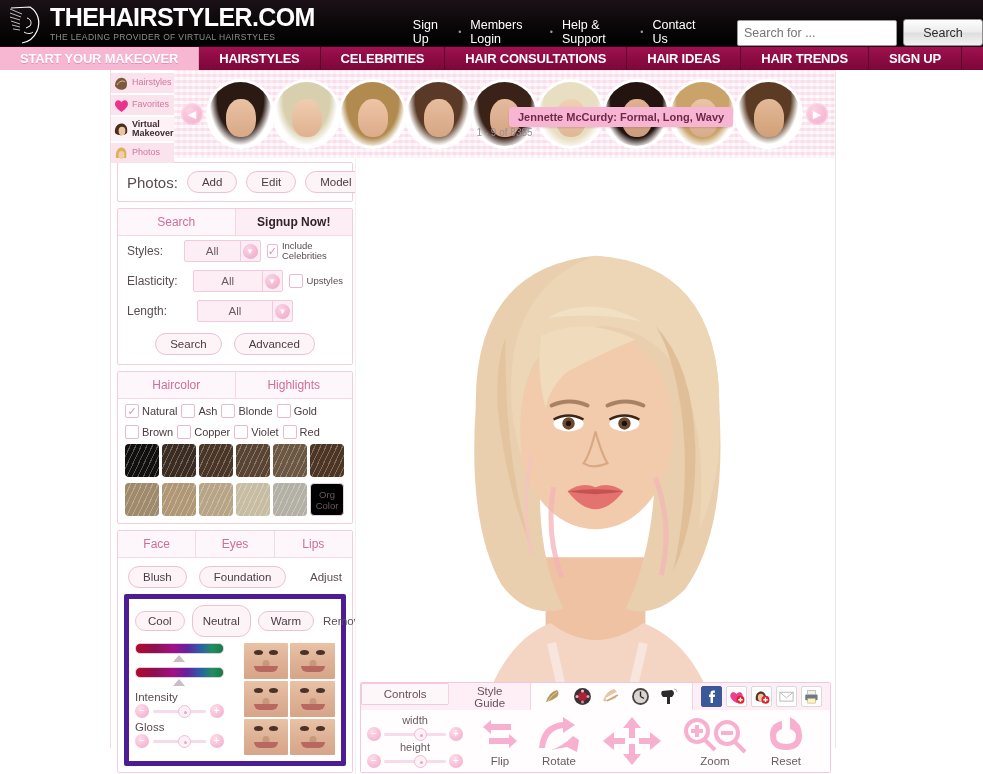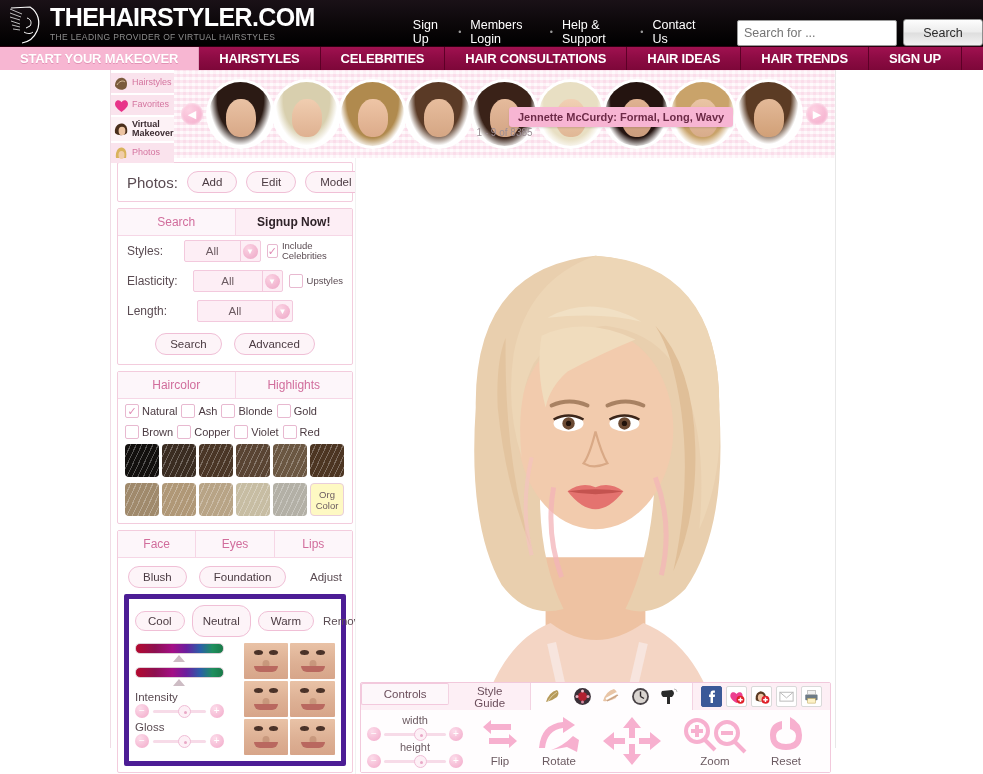--- a/index.html
+++ b/index.html
@@ -190,21 +190,21 @@
   
   .colorchecks { display: flex; align-items: center; gap: 4px; padding: 5px 7px 2px; }
   .colorchecks .cc { display: flex; align-items: center; gap: 3px; }
   .cc-label { font-size: 11px; color: #4b3b42; }
   .swatches { display: flex; gap: 3px; padding: 3px 7px; }
   .sw {
     width: 34px; height: 33px; border-radius: 4px; flex: none;
     background-image: repeating-linear-gradient(115deg, rgba(255,255,255,.28) 0 1px, rgba(0,0,0,0) 1px 5px);
   }
   .sw.org {
-    background: #fef9c3; border: 1px solid #e9cedb;
+    background: #000000; border: 1px solid #e9cedb;
     display: flex; flex-direction: column; align-items: center; justify-content: center;
     font-size: 9.5px; color: #6a5a61; line-height: 11px;
   }
 
   
   .makeup-btns { display: flex; align-items: center; gap: 12px; padding: 8px 10px 6px; }
   .adjust-link { margin-left: auto; font-size: 11.5px; color: #5a4b52; cursor: pointer; }
   .inner-box { border: 5px solid #4c1d95; margin: 0 6px 6px; border-radius: 2px; padding: 6px; }
   .tonerow { display: flex; align-items: center; gap: 7px; margin-bottom: 6px; }
   .slidercol { width: 105px; }

